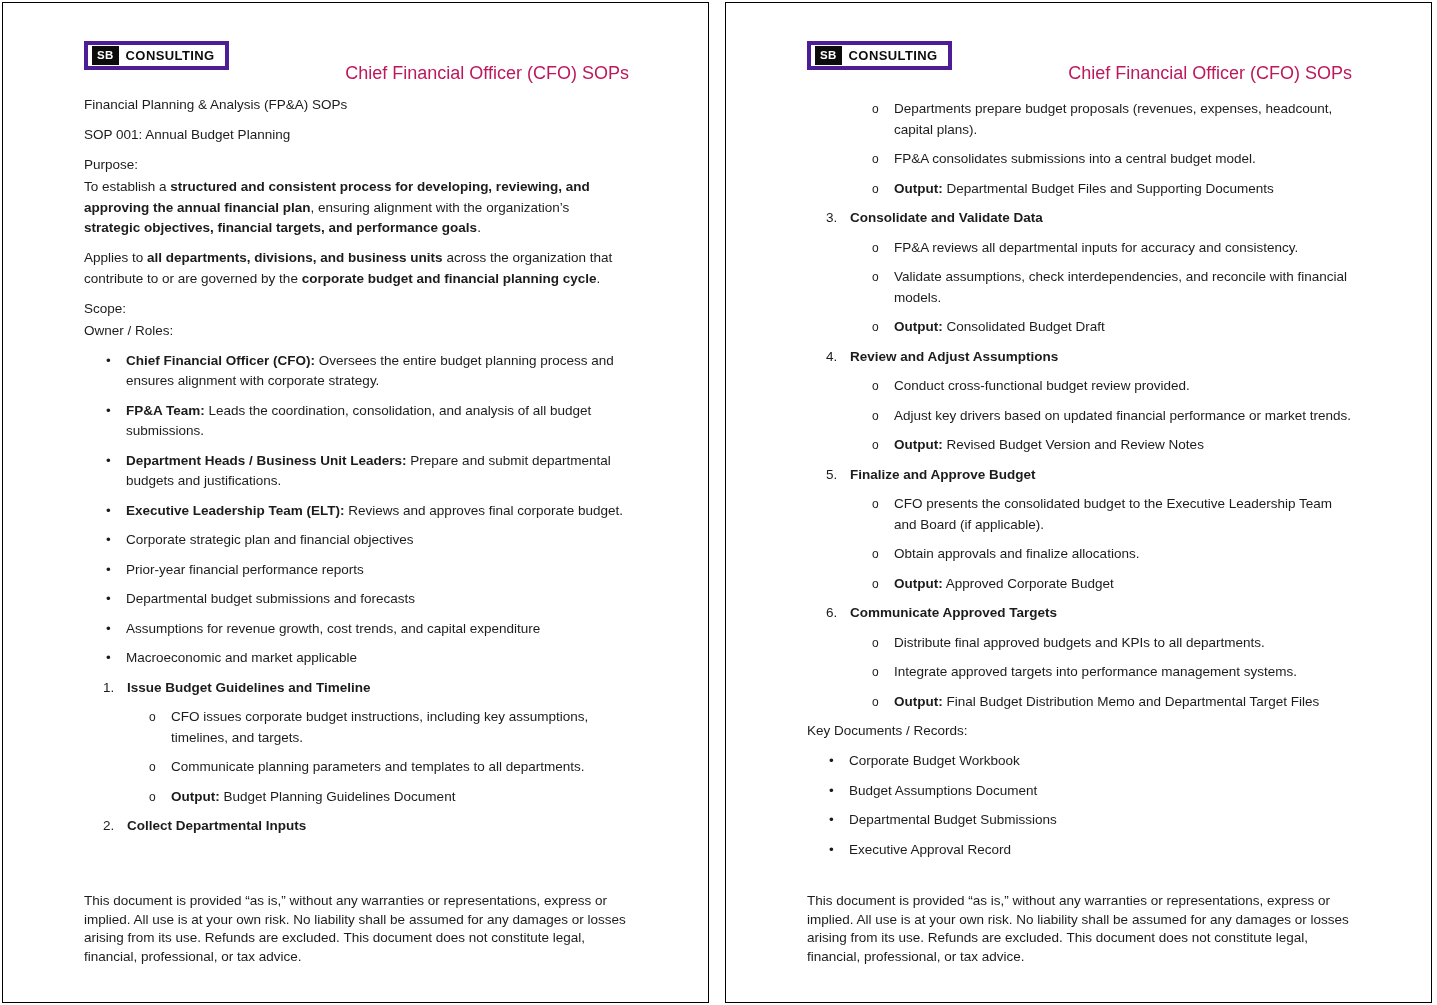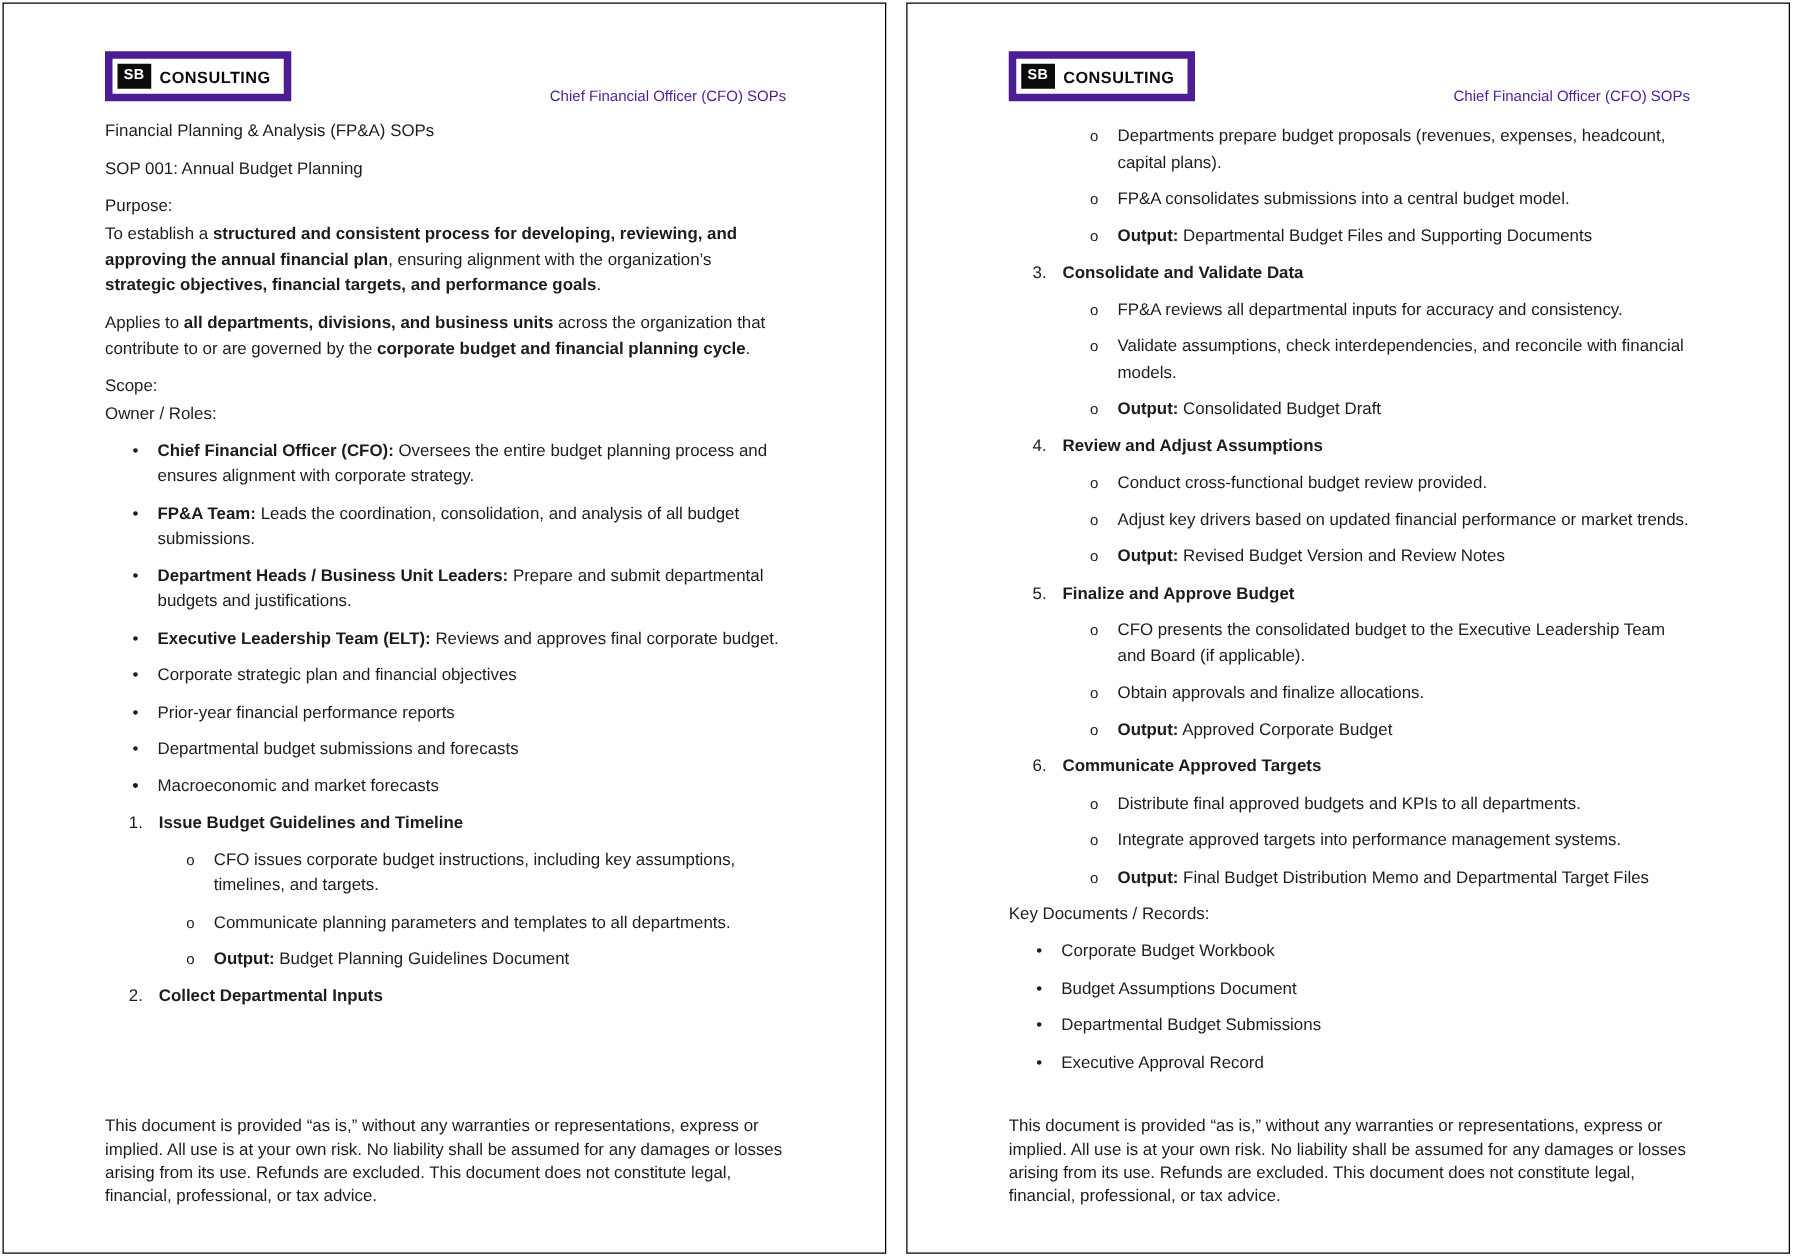--- a/index.html
+++ b/index.html
@@ -24,39 +24,39 @@
   #page2 { left: 725px; }
 
   .page-header {
     position: absolute;
     left: 81px; top: 38px;
     width: 545px; height: 32px;
   }
   .logo {
     position: absolute; left: 0; top: 0;
     display: flex; align-items: center;
-    border: 6px solid #4c1d95;
-    height: 40px; box-sizing: border-box;
+    border: 4px solid #4c1d95;
+    height: 29px; box-sizing: border-box;
     padding: 0 10px 0 4px;
     background: #fff;
   }
   .logo-badge {
     background: #0c0c0c; color: #fff;
     font-weight: bold; font-size: 11.5px;
     padding: 4px 5px; line-height: 1;
     letter-spacing: 0.3px;
   }
   .logo-name {
     font-weight: bold; font-size: 13px;
     letter-spacing: 0.4px; margin-left: 7px;
     color: #0c0c0c;
   }
   .header-title {
     position: absolute; right: 0; bottom: -11px;
-    font-size: 12px; color: #4c1d95;
+    font-size: 18px; color: #be185d;
   }
 
   .page-body {
     position: absolute;
     left: 81px; top: 92px;
     width: 545px;
   }
   #page2 .page-body { top: 96px; }
 
   .blk {
@@ -122,22 +122,22 @@
       <div class="list">
         <div class="li li-bullet"><span class="marker">•</span><span><b>Chief Financial Officer (CFO):</b><span> Oversees the entire budget planning process and ensures alignment with corporate strategy.</span></span></div>
         <div class="li li-bullet"><span class="marker">•</span><span><b>FP&amp;A Team:</b><span> Leads the coordination, consolidation, and analysis of all budget submissions.</span></span></div>
         <div class="li li-bullet"><span class="marker">•</span><span><b>Department Heads / Business Unit Leaders:</b><span> Prepare and submit departmental budgets and justifications.</span></span></div>
         <div class="li li-bullet"><span class="marker">•</span><span><b>Executive Leadership Team (ELT):</b><span> Reviews and approves final corporate budget.</span></span></div>
       </div>
       <div class="list">
         <div class="li li-bullet"><span class="marker">•</span><span><span>Corporate strategic plan and financial objectives</span></span></div>
         <div class="li li-bullet"><span class="marker">•</span><span><span>Prior-year financial performance reports</span></span></div>
         <div class="li li-bullet"><span class="marker">•</span><span><span>Departmental budget submissions and forecasts</span></span></div>
-        <div class="li li-bullet"><span class="marker">•</span></div>
-        <div class="li li-bullet"><span class="marker">•</span><span><span>Macroeconomic and market forecasts</span></span></div>
+        <div class="li li-bullet"><span class="marker">•</span><span><span>Assumptions for revenue growth, cost trends, and capital expenditure</span></span></div>
+        <div class="li li-bullet"><span class="marker">•</span><span><span>Macroeconomic and market applicable</span></span></div>
       </div>
       <div class="numstep"><span class="num">1.</span><span>Issue Budget Guidelines and Timeline</span></div>
       <div class="list">
         <div class="li li-sub"><span class="marker">o</span><span><span>CFO issues corporate budget instructions, including key assumptions, timelines, and targets.</span></span></div>
         <div class="li li-sub"><span class="marker">o</span><span><span>Communicate planning parameters and templates to all departments.</span></span></div>
         <div class="li li-sub"><span class="marker">o</span><span><b>Output:</b><span> Budget Planning Guidelines Document</span></span></div>
       </div>
       <div class="numstep"><span class="num">2.</span><span>Collect Departmental Inputs</span></div>
     </div>
   <div class="page-footer">This document is provided “as is,” without any warranties or representations, express or implied. All use is at your own risk. No liability shall be assumed for any damages or losses arising from its use. Refunds are excluded. This document does not constitute legal, financial, professional, or tax advice.</div>

